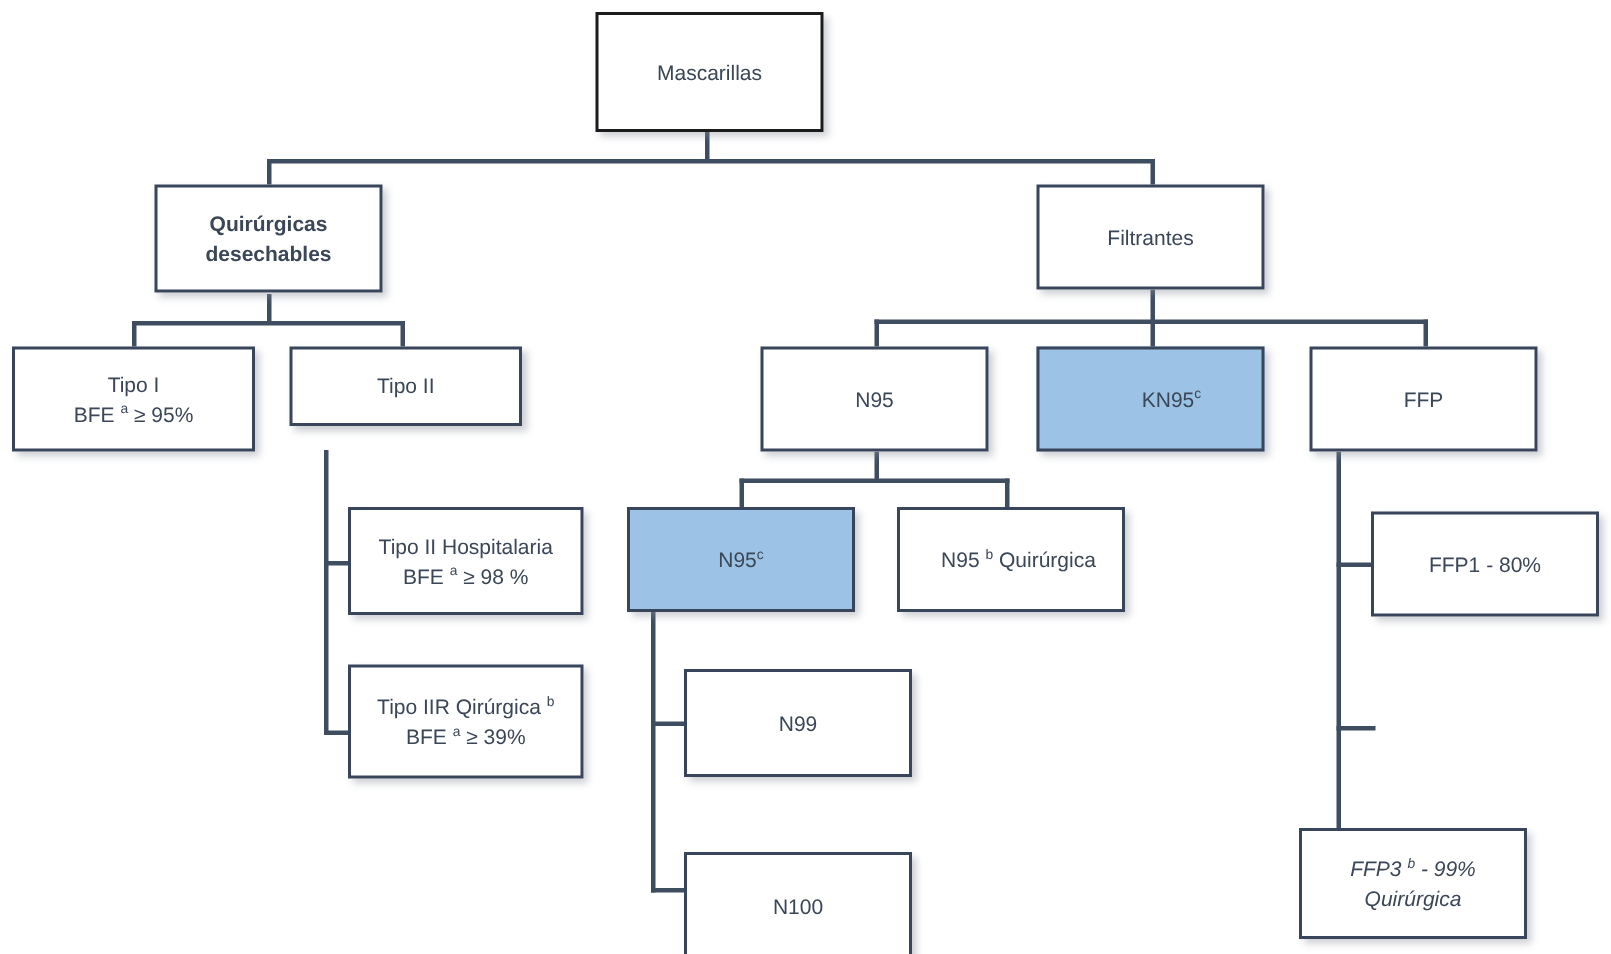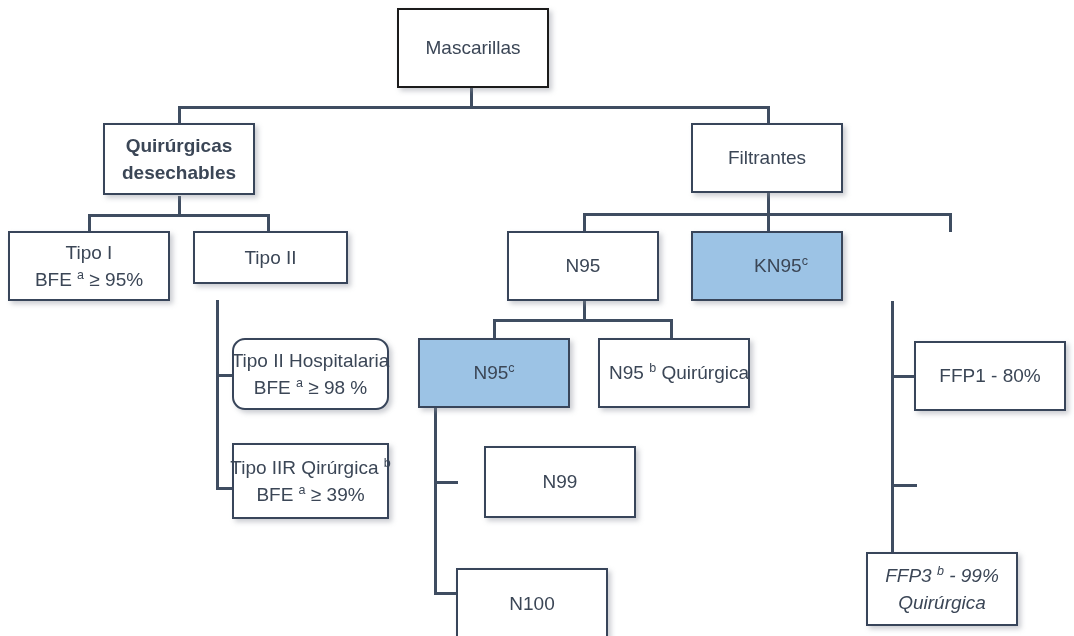--- a/index.html
+++ b/index.html
@@ -30,21 +30,21 @@
     box-sizing: border-box;
     border: 2px solid #38455a;
     background: #ffffff;
     color: #3b4656;
     display: flex;
     flex-direction: column;
     align-items: center;
     justify-content: center;
     text-align: center;
     line-height: 1.32;
-    font-size: 19px;
+    font-size: 14px;
     z-index: 3;
     box-shadow: 3px 3px 5px rgba(140,145,155,0.45);
   }
   .node.root {
     border-color: #1b1b1b;
     border-width: 2px;
   }
   .node.hl {
     background: #9cc3e5;
   }
@@ -113,48 +113,51 @@
 
   <div class="node" style="left:8px; top:231px; width:162px; height:70px;">
     <span class="l1">Tipo I</span>
     <span class="l2"><span>BFE </span><sup>a</sup><span> ≥ 95%</span></span>
   </div>
 
   <div class="node" style="left:193px; top:231px; width:155px; height:53px;">
     <span class="l1">Tipo II</span>
   </div>
 
-  <div class="node" style="left:232px; top:338px; width:157px; height:72px;border-radius:13px;">
+  <div class="node" style="left:232px; top:338px; width:157px; height:72px;">
     <span class="l1">Tipo II Hospitalaria</span>
     <span class="l2"><span>BFE </span><sup>a</sup><span> ≥ 98 %</span></span>
   </div>
 
   <div class="node" style="left:232px; top:443px; width:157px; height:76px;">
     <span class="l1"><span>Tipo IIR Qirúrgica </span><sup>b</sup></span>
     <span class="l2"><span>BFE </span><sup>a</sup><span> ≥ 39%</span></span>
   </div>
 
   <div class="node" style="left:507px; top:231px; width:152px; height:70px;">
     <span class="l1">N95</span>
   </div>
 
   <div class="node hl" style="left:691px; top:231px; width:152px; height:70px;padding-left:28px;">
     <span class="l1"><span>KN95</span><sup>c</sup></span>
   </div>
 
+  <div class="node" style="left:873px; top:231px; width:152px; height:70px;">
+    <span class="l1">FFP</span>
+  </div>
 
   <div class="node hl" style="left:418px; top:338px; width:152px; height:70px;">
     <span class="l1"><span>N95</span><sup>c</sup></span>
   </div>
 
   <div class="node" style="left:598px; top:338px; width:152px; height:70px;padding-left:10px;">
     <span class="l1"><span>N95 </span><sup>b</sup><span> Quirúrgica</span></span>
   </div>
 
-  <div class="node" style="left:456px; top:446px; width:152px; height:72px;margin-left:28px;">
+  <div class="node" style="left:456px; top:446px; width:152px; height:72px;">
     <span class="l1">N99</span>
   </div>
 
   <div class="node" style="left:456px; top:556px; width:152px; height:72px;margin-top:12px;">
     <span class="l1">N100</span>
   </div>
 
   <div class="node" style="left:914px; top:341px; width:152px; height:70px;">
     <span class="l1">FFP1 - 80%</span>
   </div>

